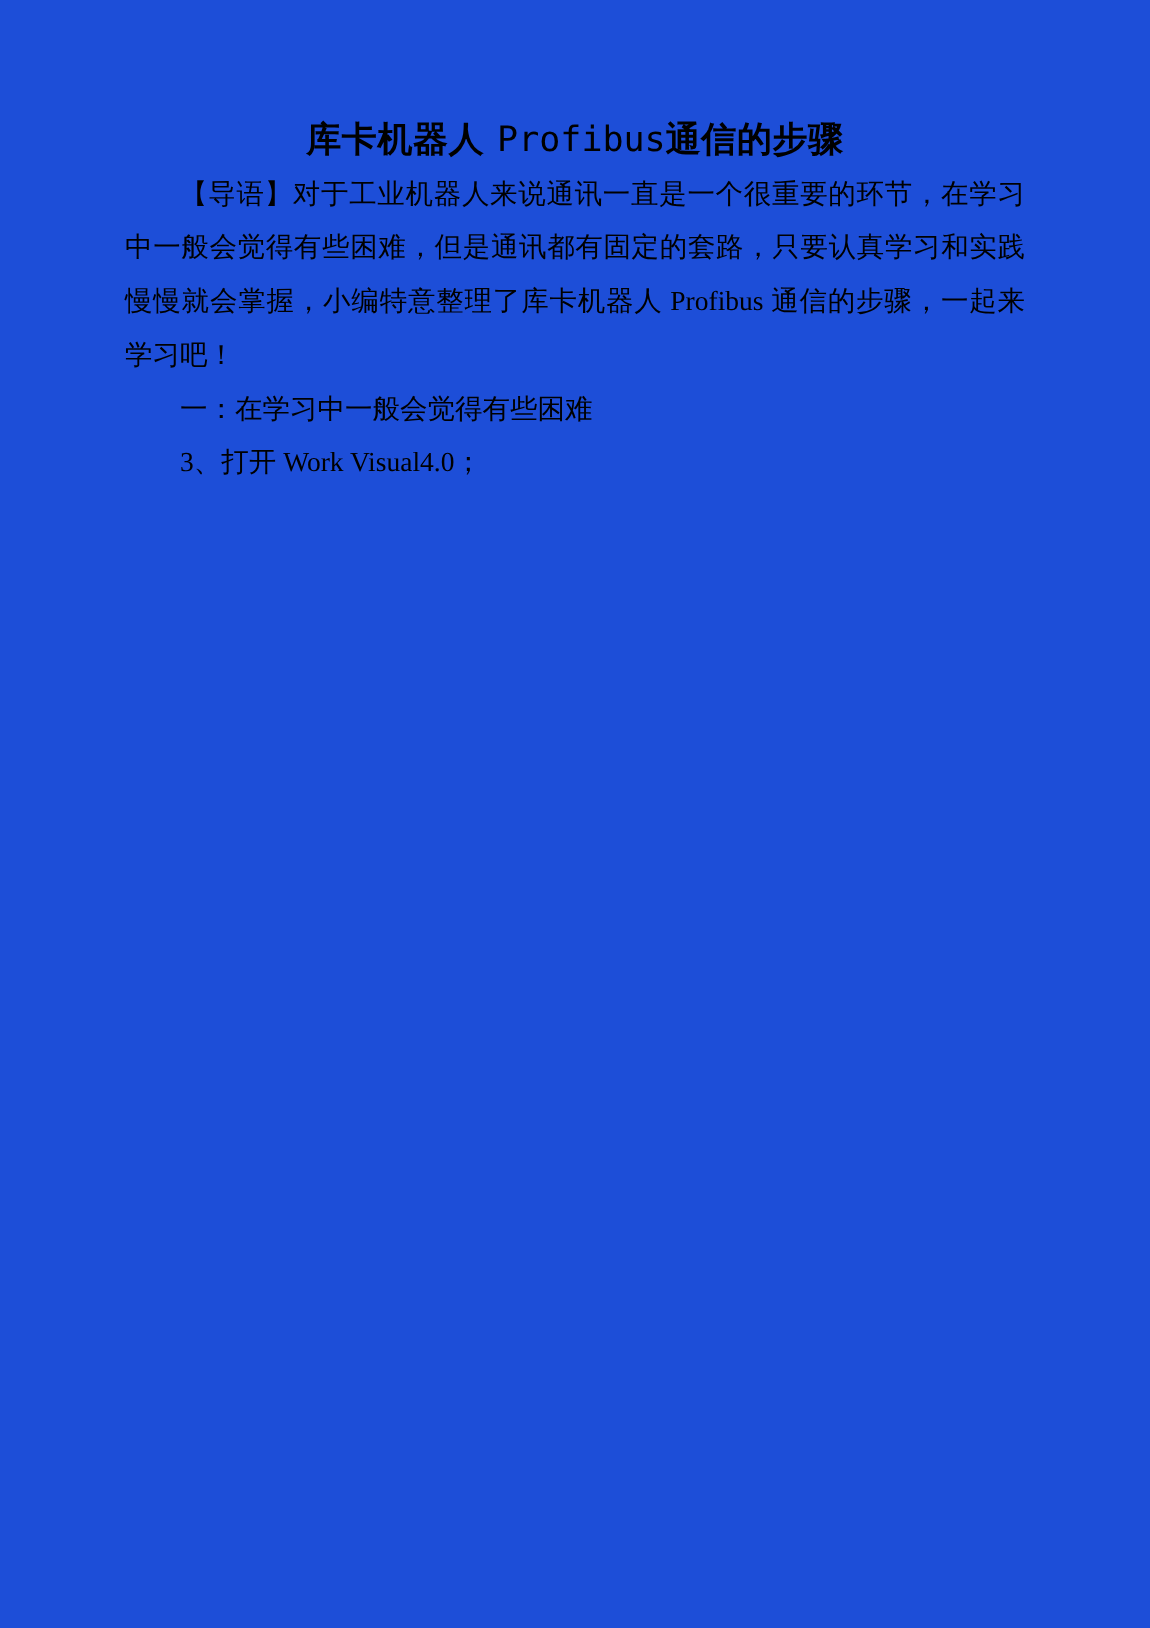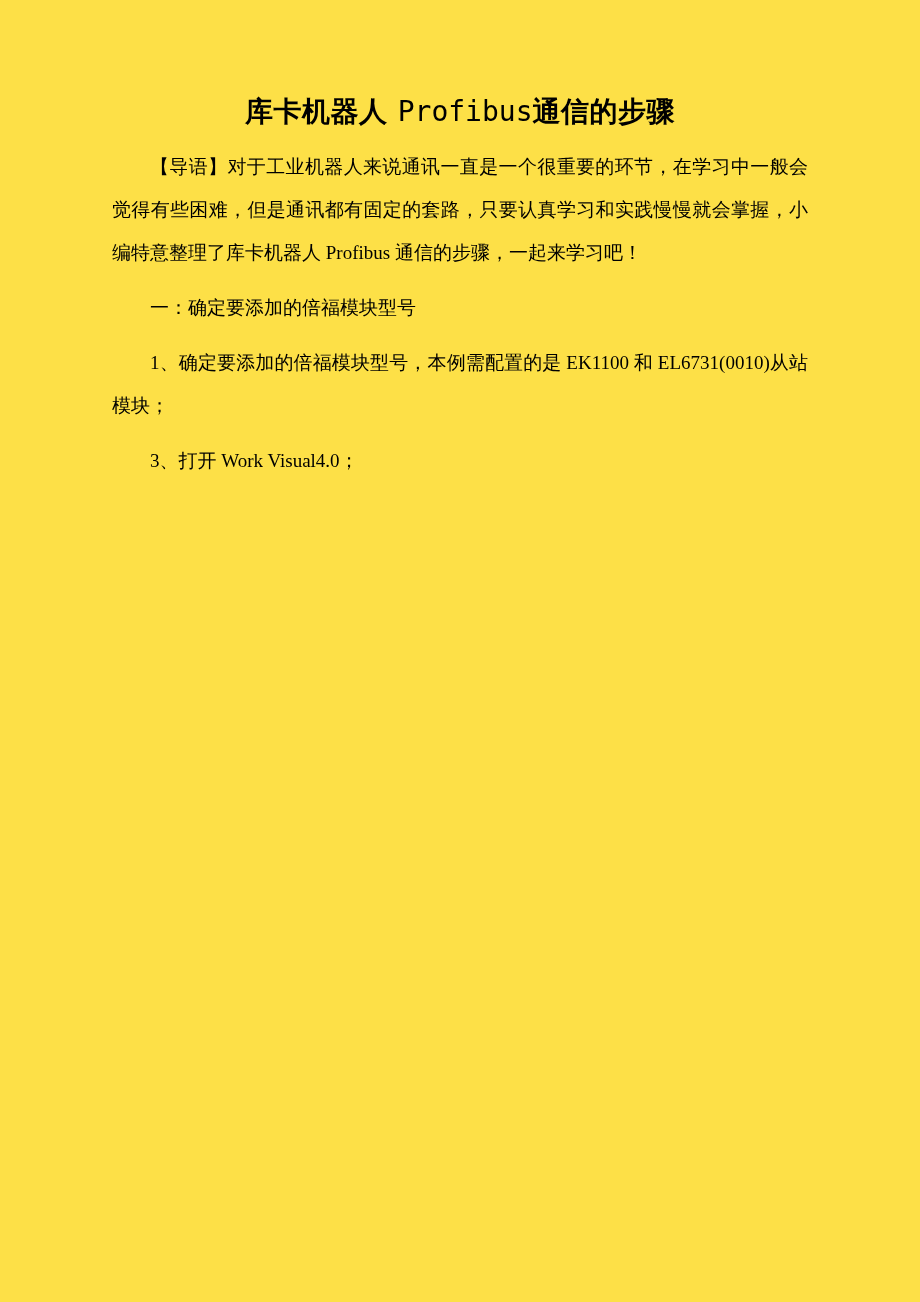--- a/index.html
+++ b/index.html
@@ -11,41 +11,41 @@
     width: 920px;
     height: 1302px;
     overflow: hidden;
     color: #000000;
   }
   .doc {
     box-sizing: border-box;
     width: 920px;
     height: 1302px;
     padding: 90px 100px 16px 100px;
-    background: #fde047;
+    background: #1d4ed8;
   }
   .doc-title {
     margin: 0;
     font-family: "DejaVu Sans", "Liberation Sans", sans-serif;
     font-weight: bold;
     font-size: 28px;
     line-height: 43px;
     text-align: center;
     letter-spacing: 0.5px;
     white-space: nowrap;
   }
   .doc-title .title-latin {
     font-family: "DejaVu Sans Mono", "Liberation Mono", monospace;
     font-weight: normal;
     letter-spacing: 0;
   }
   p.body-para {
-    margin: 12px;
+    margin: 0;
     font-family: "Liberation Serif", "DejaVu Serif", serif;
-    font-size: 19px;
+    font-size: 22px;
     line-height: 43px;
     text-align: justify;
     text-indent: 2em;
     color: #000000;
   }
   
   .para-intro    { margin-top: 106px; }
   .para-section  { margin-top: 87px;  text-align: left; }
   .para-step-1   { margin-top: 95px; }
   .para-step-2   { margin-top: 85px; }
@@ -54,21 +54,20 @@
 </style>
 </head>
 <body>
 
 <div class="doc">
 
   <h1 class="doc-title"><span>库卡机器人 </span><span class="title-latin">Profibus</span><span>通信的步骤</span></h1>
 
   <p class="body-para para-intro">【导语】对于工业机器人来说通讯一直是一个很重要的环节，在学习中一般会觉得有些困难，但是通讯都有固定的套路，只要认真学习和实践慢慢就会掌握，小编特意整理了库卡机器人 Profibus 通信的步骤，一起来学习吧！</p>
 
-  <p class="body-para para-section">一：确定要添加的倍福模块型号</p>
+  <p class="body-para para-section">一：在学习中一般会觉得有些困难</p>
 
-  <p class="body-para para-step-1">1、确定要添加的倍福模块型号，本例需配置的是 EK1100 和 EL6731(0010)从站模块；</p>
 
 
   <p class="body-para para-step-3">3、打开 Work Visual4.0；</p>
 
 
 </div>
 
 </body></html>

